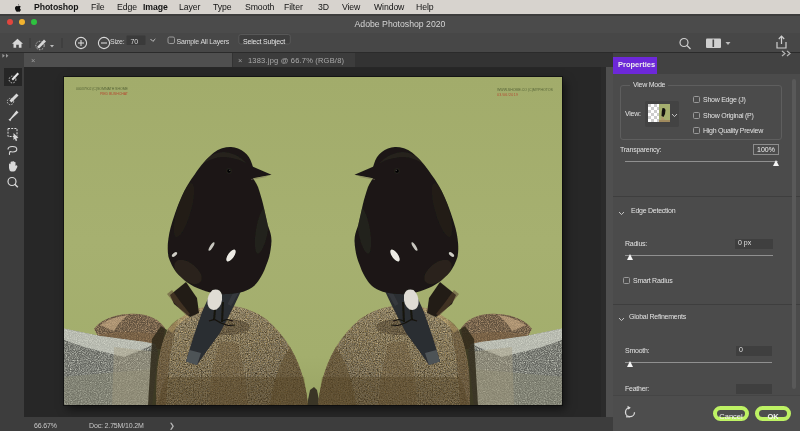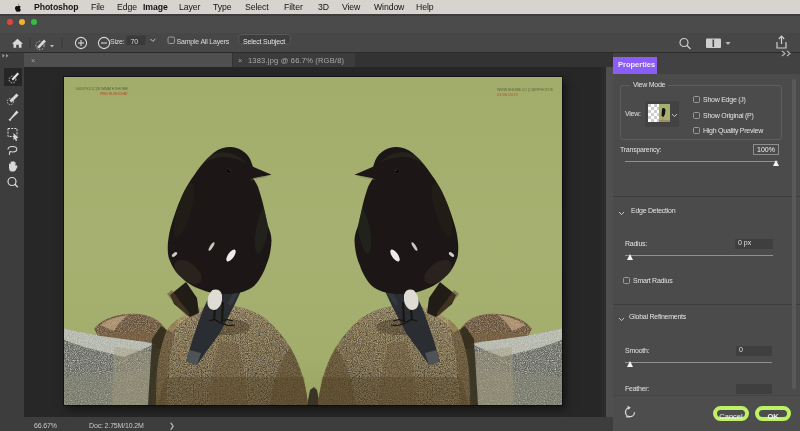--- a/index.html
+++ b/index.html
@@ -43,21 +43,21 @@
   #strip1 { left:601px; top:67px; width:5px; height:350px; background:#2b2b2b; }
   #strip2 { left:606px; top:67px; width:7px; height:350px; background:#4f4f4f; }
 
   
   #statusbar { left:0; top:417px; width:613px; height:14px; background:#3d3d3d; }
   #statusbar span { position:absolute; top:4.5px; font-size:7px; letter-spacing:-0.15px; color:#c9c9c9; white-space:nowrap; }
 
   
   #panel { left:613px; top:53px; width:187px; height:378px; background:#4b4b4b; }
   #ptabrow { position:absolute; left:0; top:0; width:187px; height:21px; background:#424242; }
-  #ptab { position:absolute; left:0; top:4px; width:44px; height:17px; background:#8b5cf6;
+  #ptab { position:absolute; left:0; top:4px; width:44px; height:17px; background:#6d28d9;
     font-size:7.5px; font-weight:bold; color:#ededed; padding:3px 0 0 5px; }
   .plbl { position:absolute; font-size:7px; letter-spacing:-0.25px; color:#e2e2e2; white-space:nowrap; }
   .chk { position:absolute; width:7px; height:7px; border:1px solid #999; border-radius:1.5px; }
   .vbox-l { position:absolute; border:1px solid #8d8d8d; font-size:7px; color:#efefef; text-align:center; }
   .vbox-d { position:absolute; background:#3f3f3f; font-size:7px; color:#e0e0e0; padding-left:3px; }
   .slider { position:absolute; height:1px; background:#909090; }
   .thumb { position:absolute; width:0; height:0; border-left:3.5px solid transparent;
     border-right:3.5px solid transparent; border-bottom:6px solid #f5f5f5; }
   .divider { position:absolute; left:0; width:187px; height:1px; background:#3e3e3e; }
   .btn { position:absolute; top:353px; height:15px; border:4px solid #bef264; border-radius:8px;
@@ -71,33 +71,34 @@
     <svg class="abs" style="left:13.5px;top:2.5px" width="8" height="10" viewBox="0 0 9 10">
       <path d="M4.7 2.4 Q4.6 1.2 5.6 0.5 Q6 1.5 4.9 2.4 Z" fill="#111"></path>
       <path d="M4.5 3 Q5.4 2.3 6.4 2.7 Q7.3 3 7.6 3.7 Q6.6 4.3 6.7 5.4 Q6.8 6.5 7.8 6.9 Q7.3 8.2 6.6 8.9 Q6 9.6 5.3 9.2 Q4.6 8.9 4.1 9.2 Q3.3 9.6 2.7 8.9 Q1.6 7.7 1.2 6.2 Q0.8 4.6 1.6 3.5 Q2.3 2.6 3.3 2.7 Q4 2.8 4.5 3 Z" fill="#111"></path>
     </svg>
     <span class="mi" style="left:34px;font-weight:bold;">Photoshop</span>
     <span class="mi" style="left:91px;">File</span>
     <span class="mi" style="left:117px;">Edge</span>
     <span class="mi" style="left:143px;font-weight:bold;">Image</span>
     <span class="mi" style="left:179px;">Layer</span>
     <span class="mi" style="left:213px;text-align:right;">Type</span>
-    <span class="mi" style="left:245px;">Select</span>
+    <span class="mi" style="left:245px;">Smooth</span>
     <span class="mi" style="left:284px;">Filter</span>
     <span class="mi" style="left:318px;">3D</span>
     <span class="mi" style="left:342px;">View</span>
     <span class="mi" style="left:374px;">Window</span>
     <span class="mi" style="left:416px;">Help</span>
   </div>
   <div id="menuline" class="abs"></div>
 
   <div id="titlebar" class="abs"></div>
   <div class="tl" style="left:7px;background:#e1463e;"></div>
   <div class="tl" style="left:19px;background:#f2b32f;"></div>
   <div class="tl" style="left:31px;background:#2ec23f;"></div>
+  <div id="title">Adobe Photoshop 2020</div>
 
   <div id="optbar" class="abs"></div>
   <div id="opticons" class="abs" style="left:0;top:33px;width:800px;height:20px;">
     <svg class="abs" style="left:0;top:0" width="800" height="20" viewBox="0 0 800 20">
 
       <path d="M17.5 5.8 L23 10.8 L21.5 10.8 L21.5 14.8 L18.8 14.8 L18.8 11.8 L16.2 11.8 L16.2 14.8 L13.5 14.8 L13.5 10.8 L12 10.8 Z" fill="#d8d8d8"></path>
 
       <line x1="30" y1="5" x2="30" y2="15" stroke="#383838" stroke-width="1"></line>
 
       <path d="M37 14 L44 6.5 L46 8.5 L39 15.5 Z" fill="#d8d8d8"></path>

